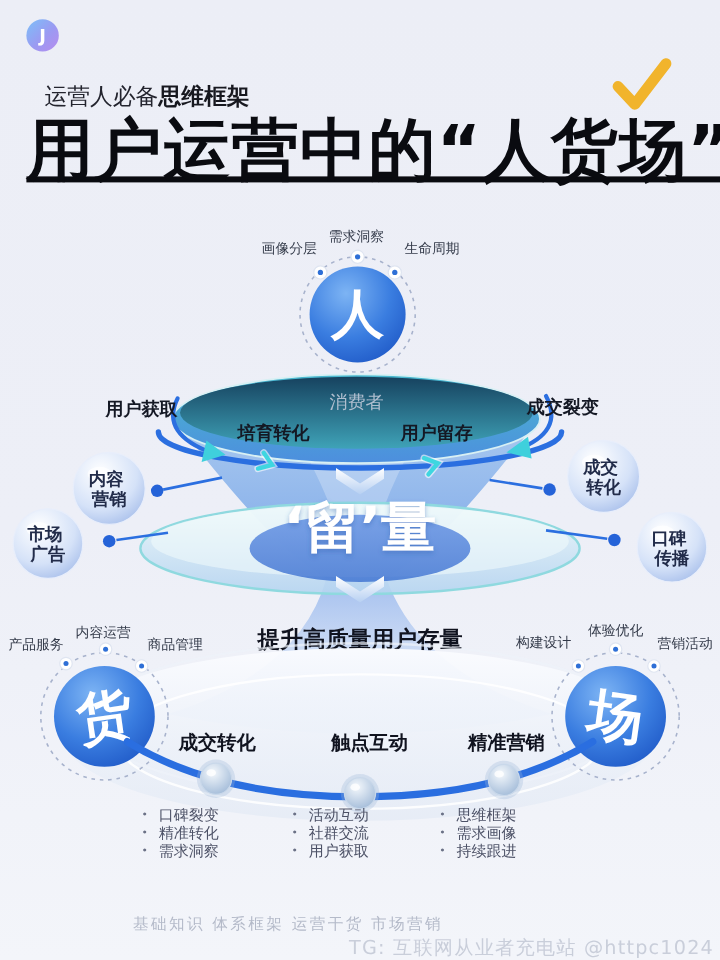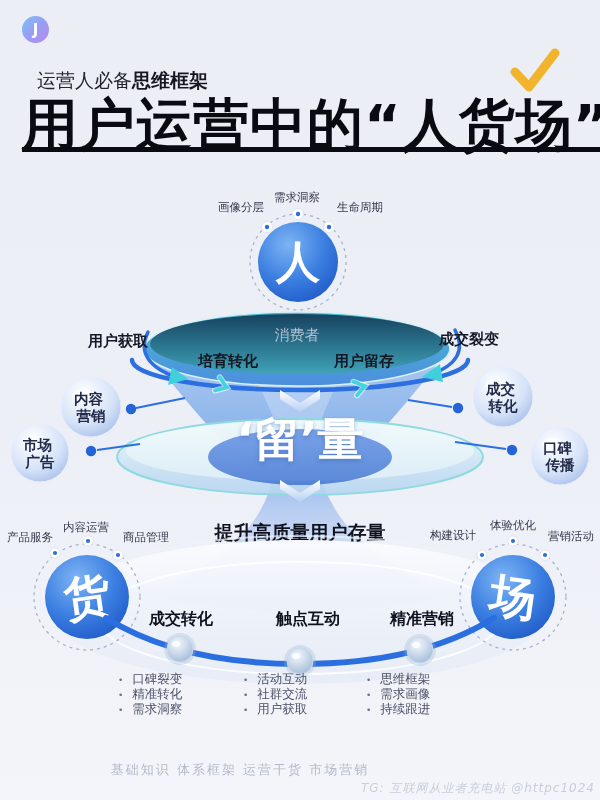--- a/index.html
+++ b/index.html
@@ -27,21 +27,21 @@
   }
   .diagram{position:absolute;left:0;top:170px;}
   .bullets-col{position:absolute;top:672px;width:130px;z-index:5;}
   .brow{display:flex;align-items:center;height:15px;font-size:12.5px;color:#4c5166;}
   .bdot{font-size:9px;color:#6b7186;margin-right:9px;}
   .footer-tags{
     position:absolute;top:761px;left:0;width:480px;text-align:center;
     font-size:13px;letter-spacing:2px;color:#b4bac9;font-weight:500;
   }
   .watermark{
-    position:absolute;top:780px;right:5px;font-size:12px;letter-spacing:1px;color:#c9ceda;font-style:italic;
+    position:absolute;top:780px;right:5px;font-size:16px;letter-spacing:1px;color:#c9ceda;
   }
   svg text{font-family:"DejaVu Sans","Liberation Sans",sans-serif;}
 </style>
 </head>
 <body>
 
 <div class="page">
 
   <div class="logo">J</div>
 

